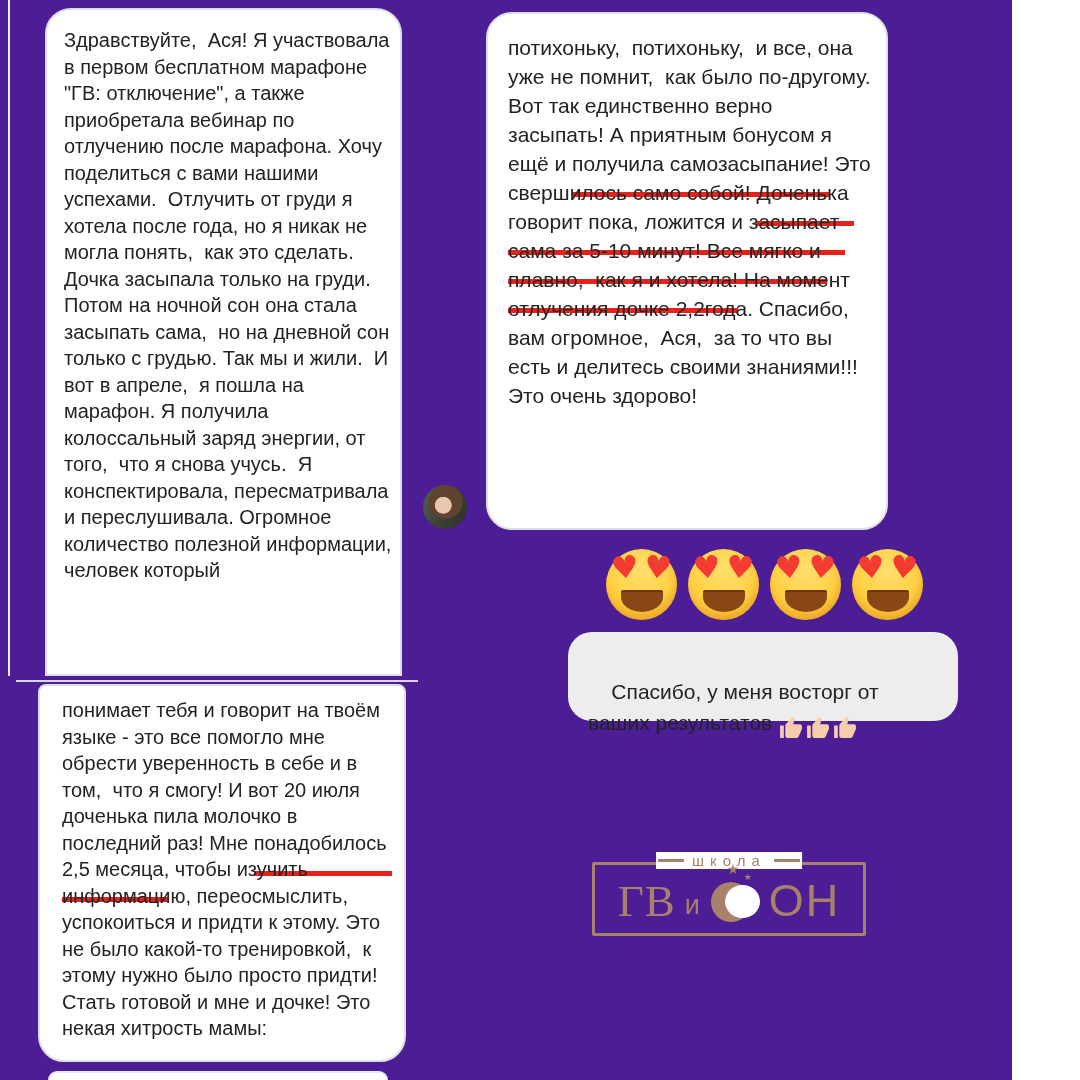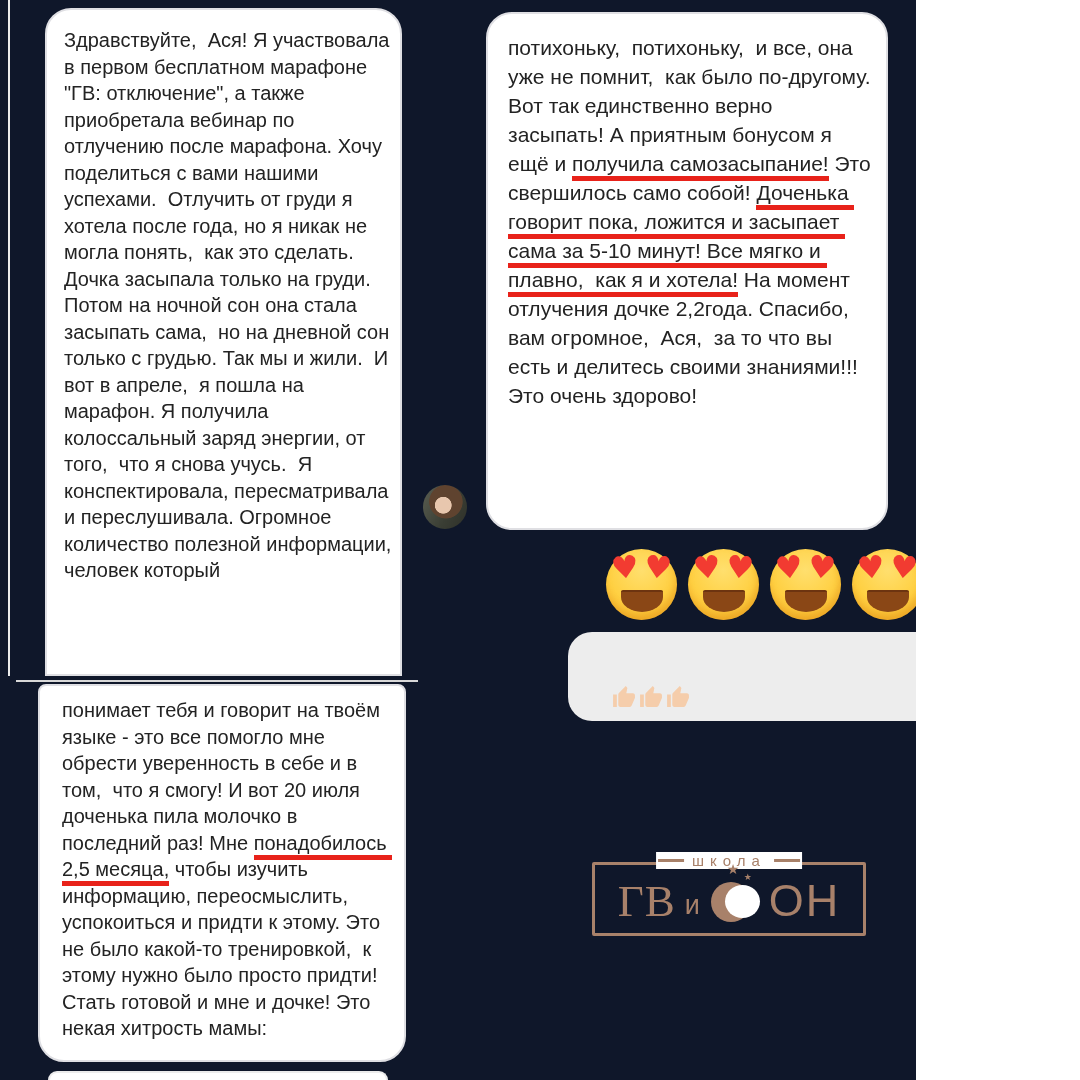--- a/index.html
+++ b/index.html
@@ -5,21 +5,21 @@
   :root{
     --underline-red:#e8221a;
     --logo-brown:#a8816a;
     --reply-bubble-bg:#ededed;
     --bubble-border:#dfdfe3;
     --text:#232323;
   }
   *{margin:0;padding:0;box-sizing:border-box;}
   html,body{background:#fff;}
   .canvas{
-    position:relative;width:916px;height:1080px;background:#0f172a;overflow:hidden;
+    position:relative;width:1012px;height:1080px;background:#4c1d95;overflow:hidden;
     font-family:"Liberation Sans","DejaVu Sans",sans-serif;color:var(--text);
   }
   .edge-line{position:absolute;left:8px;top:0;width:2px;height:676px;background:#ececec;}
   .bubble{
     position:absolute;background:#fff;border:2px solid var(--bubble-border);
     overflow:hidden;
   }
   .bubble .msg{white-space:pre-wrap;word-break:break-word;}
   .bubble-left-top{
     left:45px;top:8px;width:357px;height:668px;
@@ -36,21 +36,21 @@
     position:absolute;left:48px;top:1071px;width:340px;height:9px;
     border:2px solid #ececec;border-bottom:none;border-radius:20px 20px 0 0;background:#fff;
   }
   .bubble-right{
     left:486px;top:12px;width:402px;height:518px;
     border-radius:26px;padding:19px 12px 0 20px;
   }
   .bubble-right .msg{font-size:21px;line-height:29px;}
   .redline{
     border-bottom:5px solid var(--underline-red);
-    padding-bottom:1px;
+    padding-bottom:17px;
   }
   .avatar{
     position:absolute;left:423px;top:485px;width:44px;height:44px;border-radius:50%;
     background:
       radial-gradient(circle at 46% 46%, #e8c7ae 0 24%, rgba(232,199,174,0) 26%),
       radial-gradient(circle at 52% 38%, #5f432f 0 46%, rgba(95,67,47,0) 48%),
       linear-gradient(120deg,#5a5e52 0%,#3a3e34 60%,#2e3029 100%);
     overflow:hidden;
   }
   .emoji-row{position:absolute;left:606px;top:549px;display:flex;gap:11px;}
@@ -143,21 +143,21 @@
       <div class="mouth"></div>
     </div>
       <div class="emoji-face">
       <span class="eye l">♥</span>
       <span class="eye r">♥</span>
       <div class="mouth"></div>
     </div>
     </div>
 
   <div class="reply-bubble">
-    <span class="thumbs"><svg width="25" height="25" viewBox="0 0 24 24">
+    <span>Спасибо, у меня восторг от ваших результатов </span><span class="thumbs"><svg width="25" height="25" viewBox="0 0 24 24">
           <path fill="#f5cdab" d="M2 21h3.6V9H2v12zM23 10c0-1.1-.9-2-2-2h-6.31l.95-4.57.03-.32c0-.41-.17-.79-.44-1.06L14.17 1 7.59 7.59C7.22 7.95 7 8.45 7 9v10c0 1.1.9 2 2 2h9c.83 0 1.54-.5 1.84-1.22l3.02-7.05c.09-.23.14-.47.14-.73v-2z"></path>
         </svg><svg width="25" height="25" viewBox="0 0 24 24">
           <path fill="#f5cdab" d="M2 21h3.6V9H2v12zM23 10c0-1.1-.9-2-2-2h-6.31l.95-4.57.03-.32c0-.41-.17-.79-.44-1.06L14.17 1 7.59 7.59C7.22 7.95 7 8.45 7 9v10c0 1.1.9 2 2 2h9c.83 0 1.54-.5 1.84-1.22l3.02-7.05c.09-.23.14-.47.14-.73v-2z"></path>
         </svg><svg width="25" height="25" viewBox="0 0 24 24">
           <path fill="#f5cdab" d="M2 21h3.6V9H2v12zM23 10c0-1.1-.9-2-2-2h-6.31l.95-4.57.03-.32c0-.41-.17-.79-.44-1.06L14.17 1 7.59 7.59C7.22 7.95 7 8.45 7 9v10c0 1.1.9 2 2 2h9c.83 0 1.54-.5 1.84-1.22l3.02-7.05c.09-.23.14-.47.14-.73v-2z"></path>
         </svg></span>
   </div>
 
   <div class="logo">
     <div class="logo-label">

